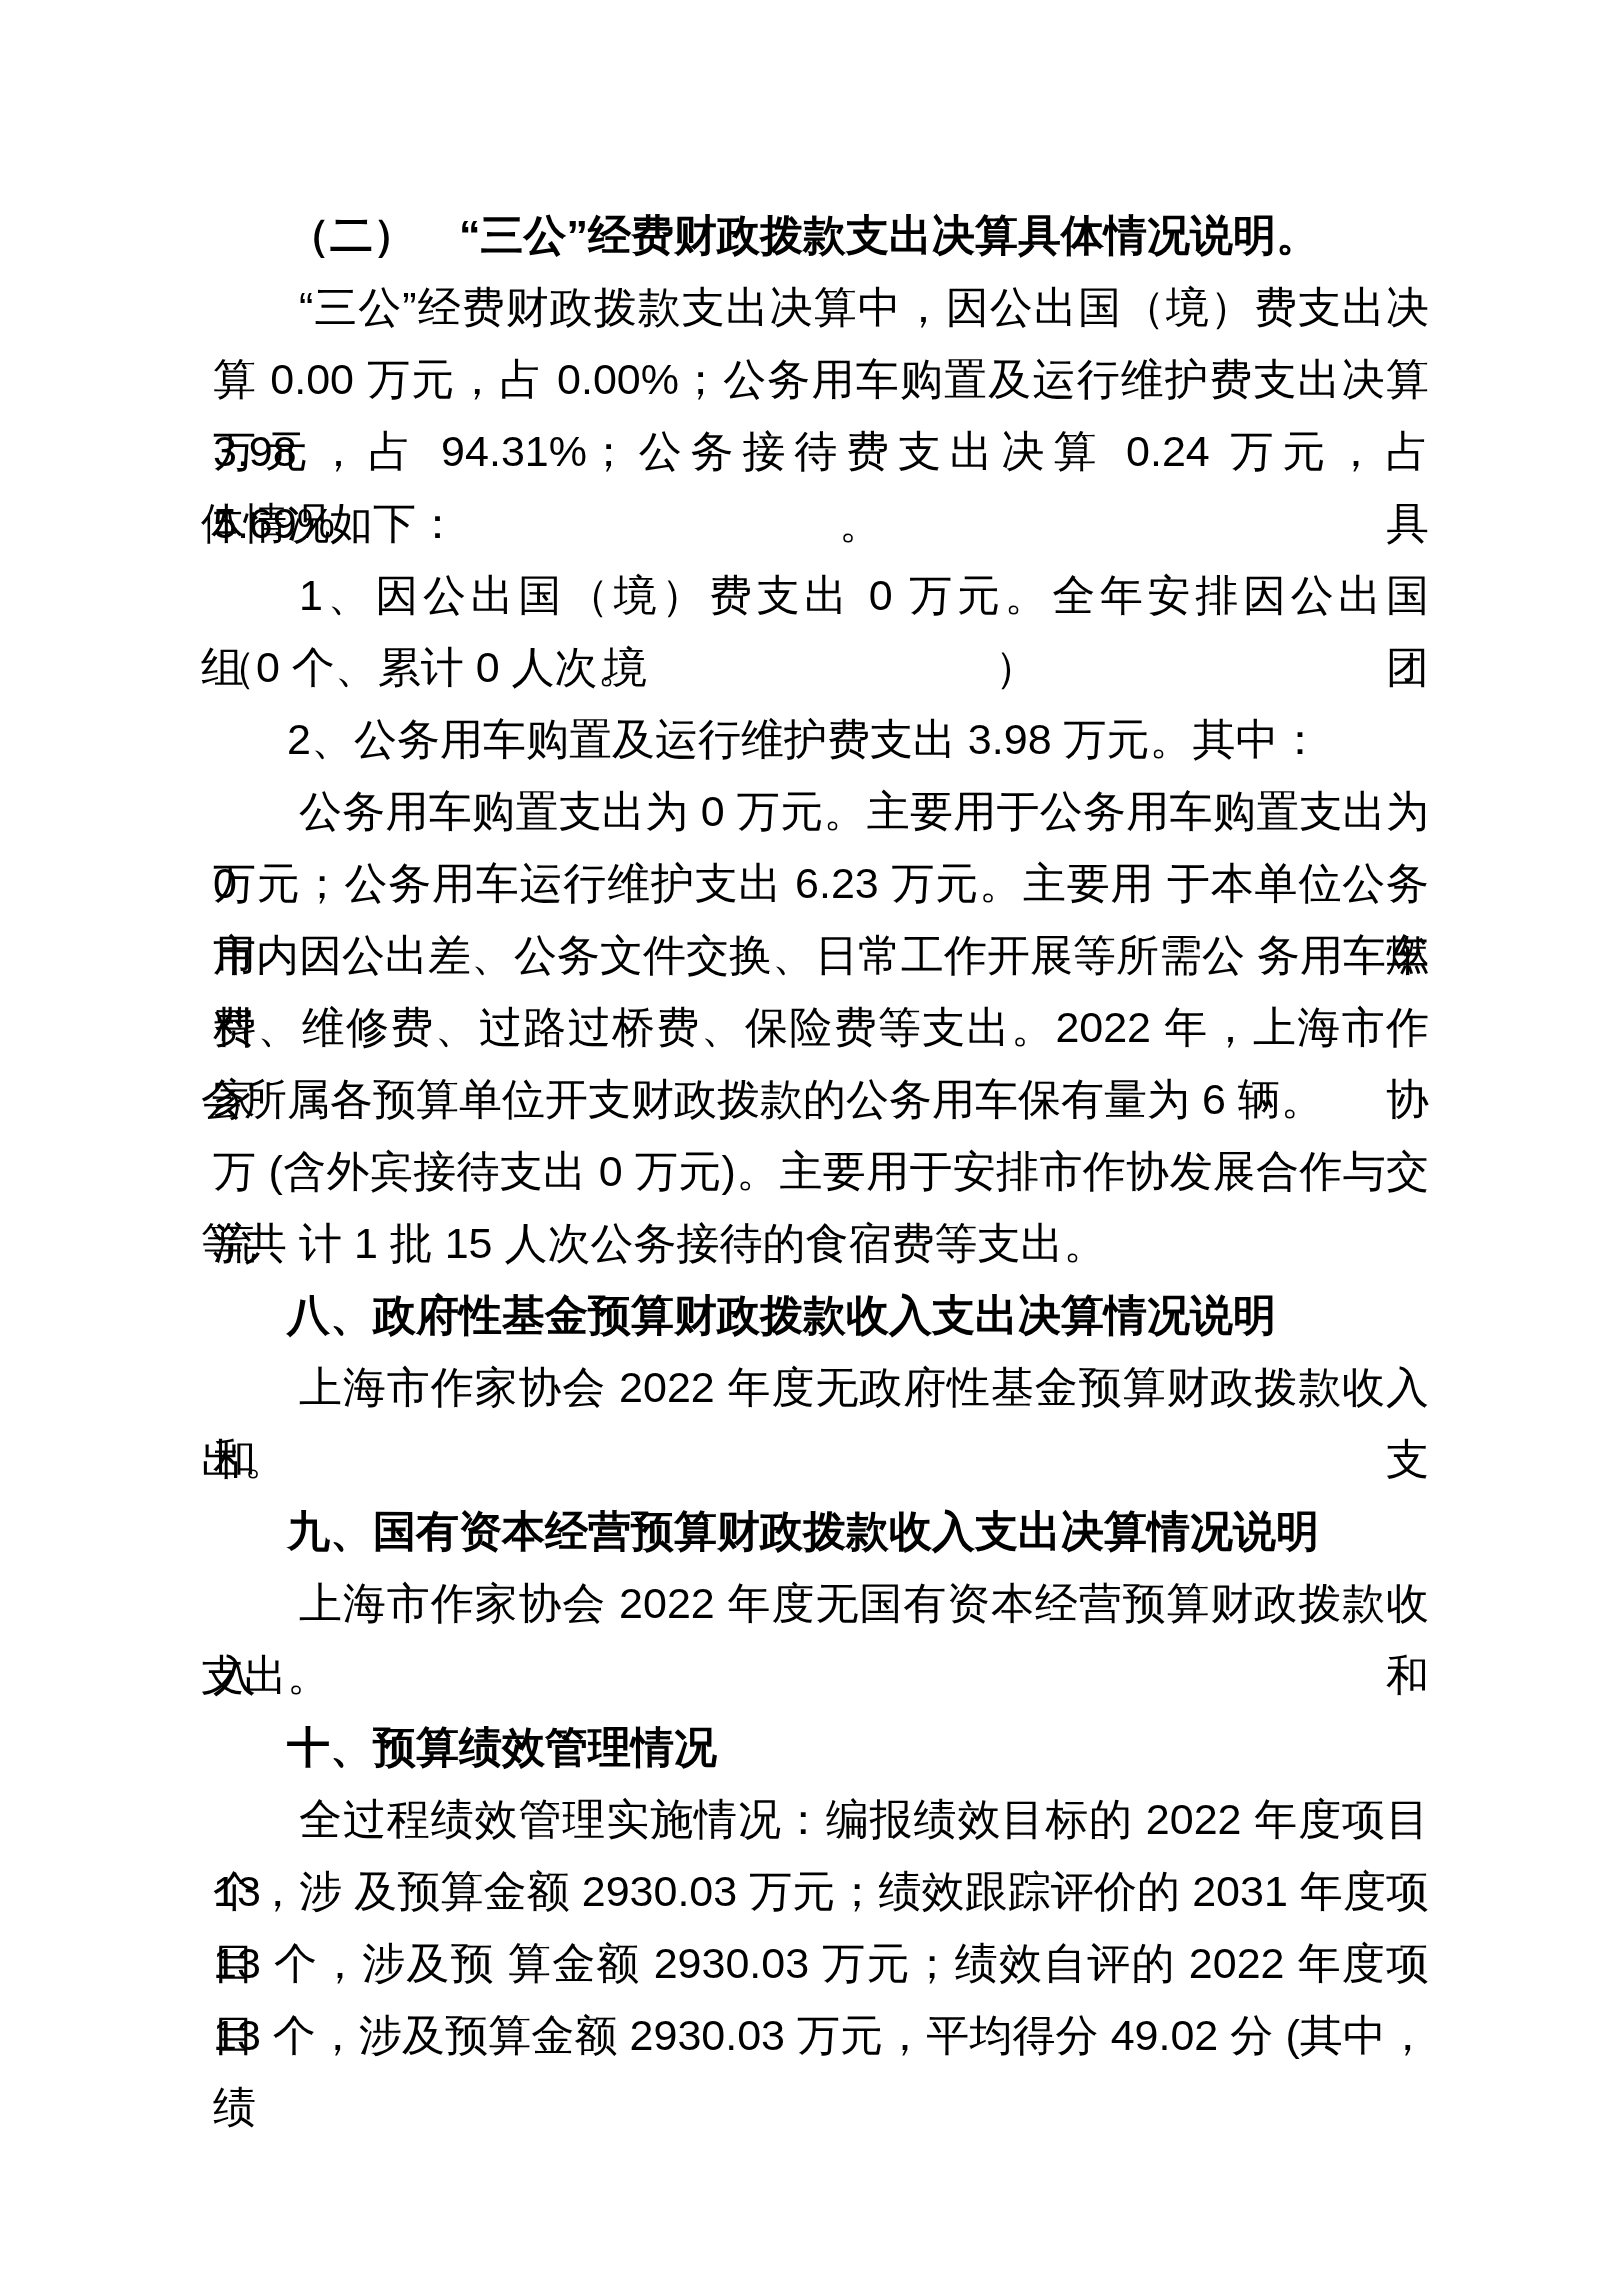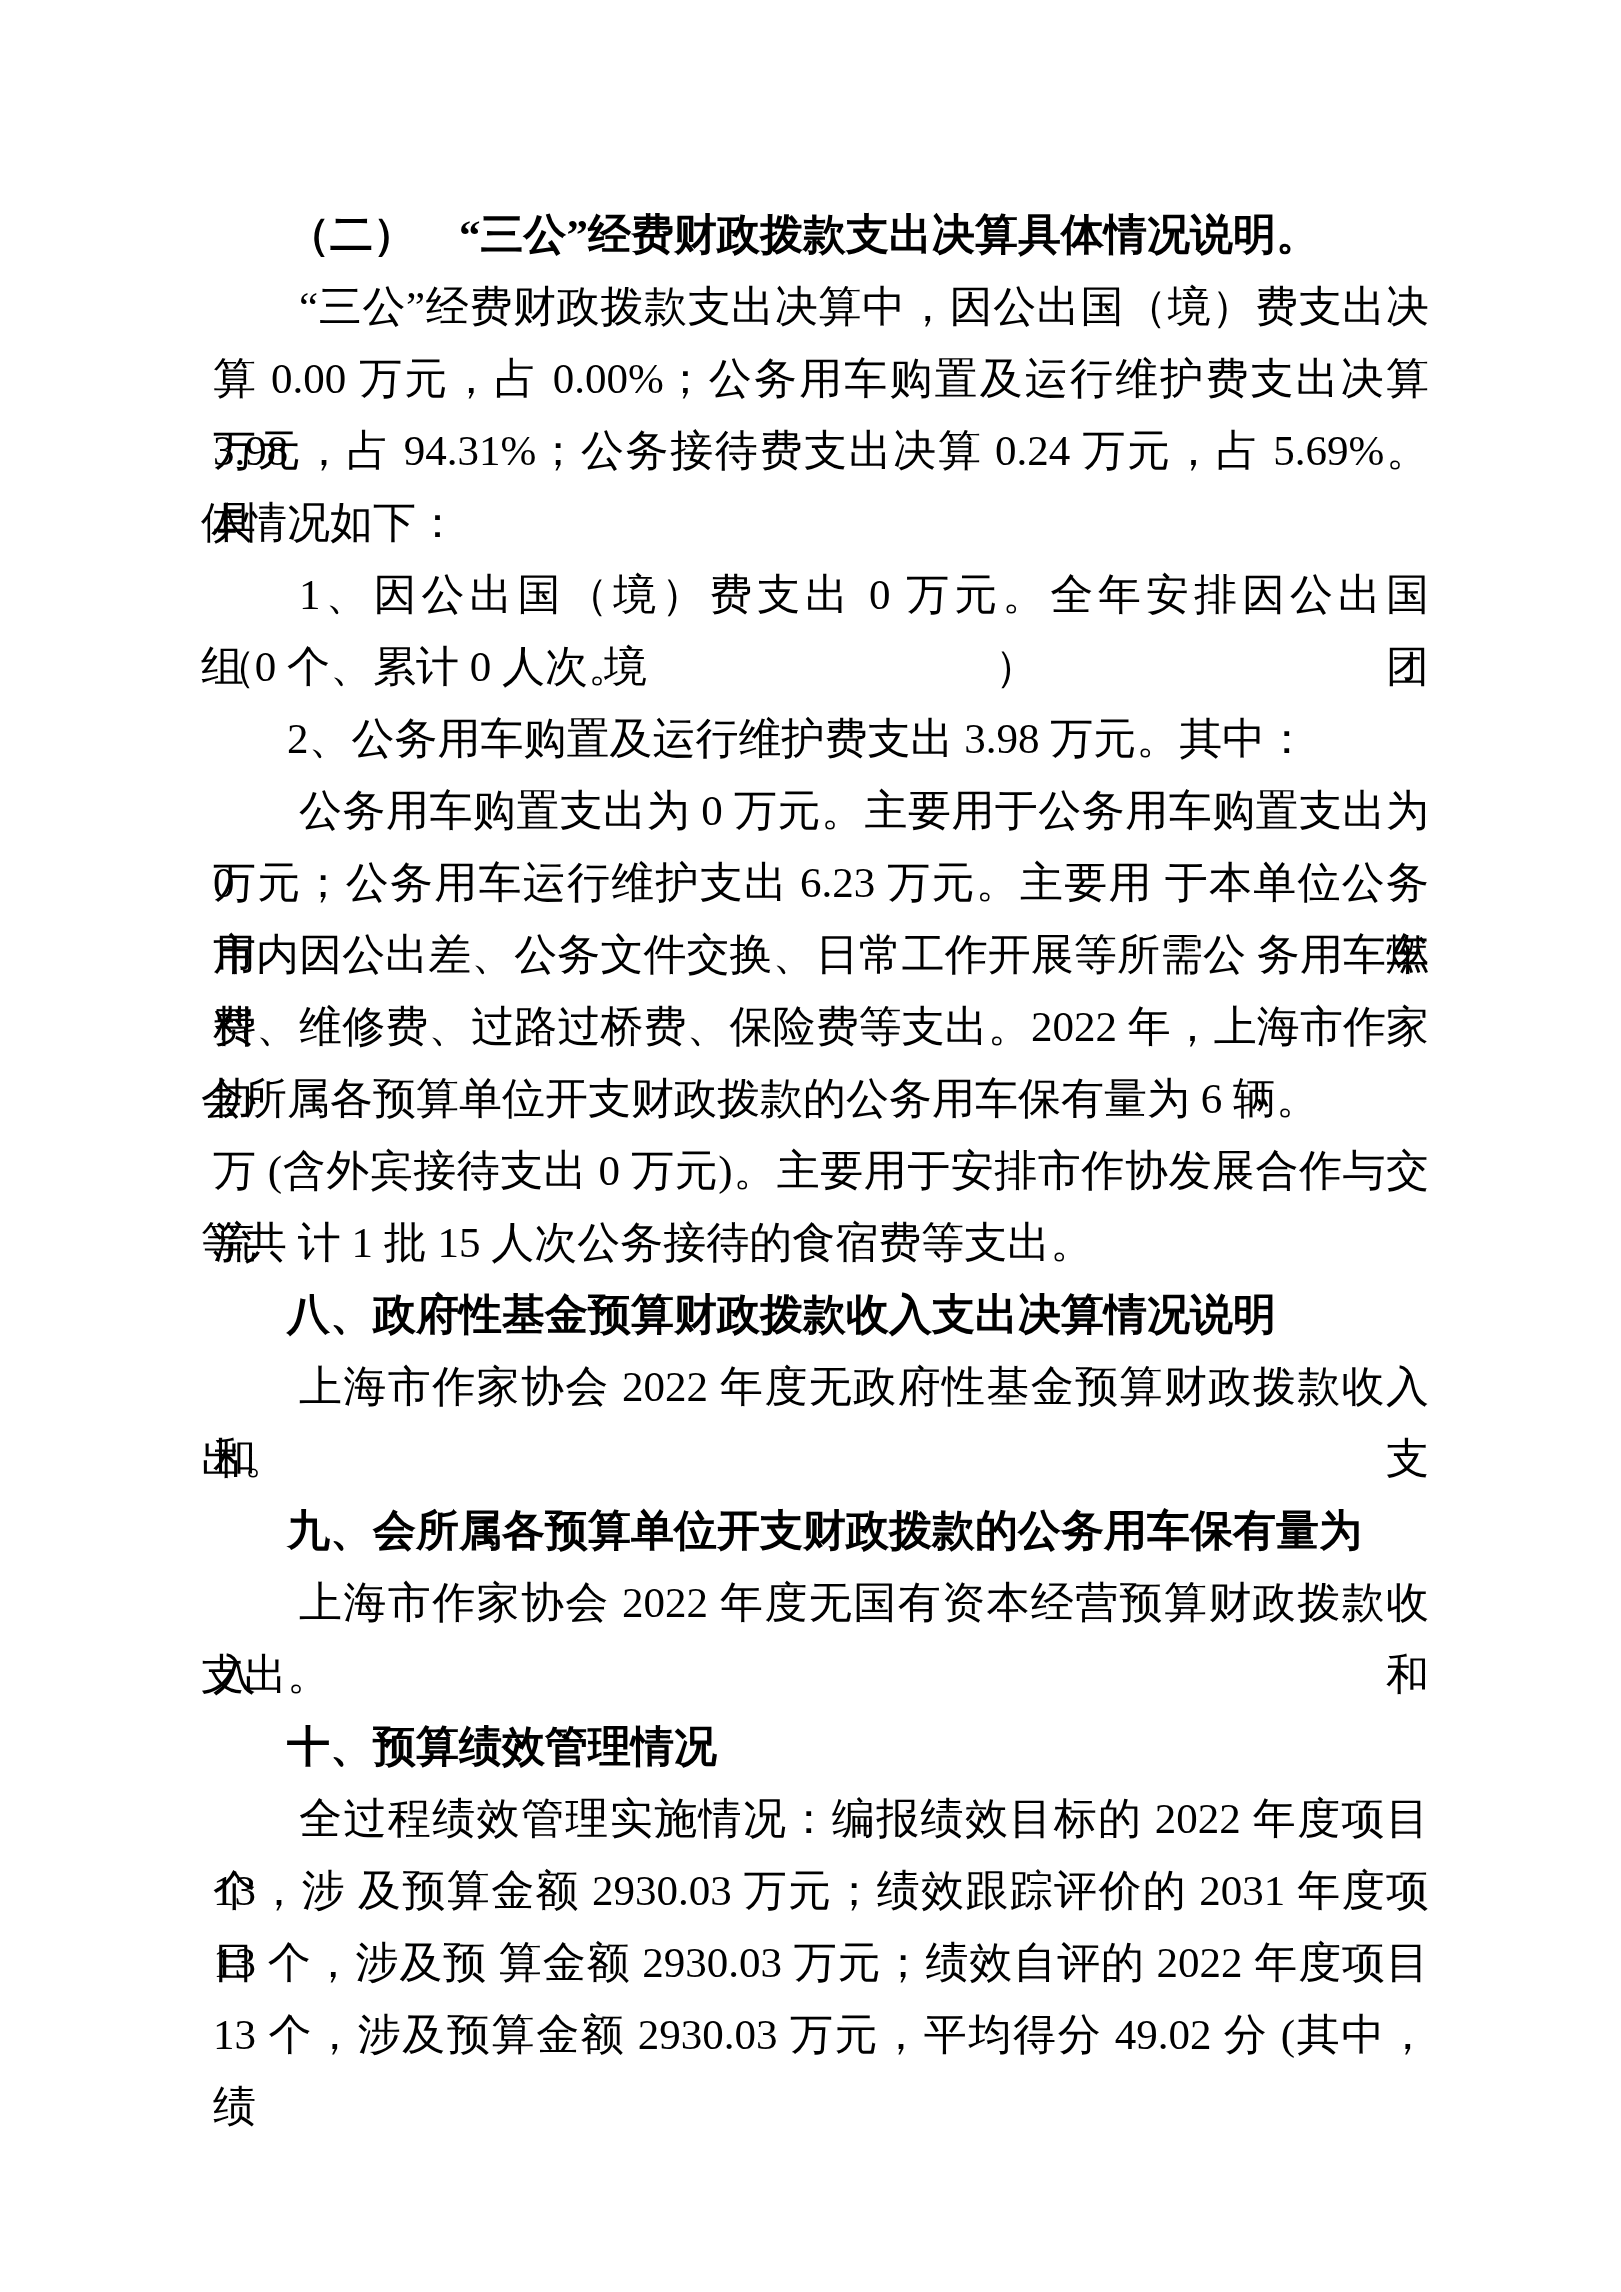--- a/index.html
+++ b/index.html
@@ -13,21 +13,21 @@
     height: 2293px;
     background: #ffffff;
     overflow: hidden;
   }
   .doc {
     position: absolute;
     left: 201px;
     top: 199px;
     width: 1228px;
     color: #000000;
-    font-family: Liberation Serif, serif;
+    font-family: Liberation Sans, sans-serif;
     font-size: 43px;
     line-height: 72px;
   }
   .block { margin: 0; padding: 0; }
   .line {
     height: 72px;
     white-space: pre-wrap;
     text-align: left;
   }
   .line.fill {
@@ -75,21 +75,21 @@
         <div class="line">等共 计 1 批 15 人次公务接待的食宿费等支出。</div>
       </div>
       <div class="block heading">
         <div class="line indent">八、政府性基金预算财政拨款收入支出决算情况说明</div>
       </div>
       <div class="block paragraph">
         <div class="line indent fill">上海市作家协会 2022 年度无政府性基金预算财政拨款收入和支</div>
         <div class="line">出。</div>
       </div>
       <div class="block heading">
-        <div class="line indent">九、会所属各预算单位开支财政拨款的公务用车保有量为</div>
+        <div class="line indent">九、国有资本经营预算财政拨款收入支出决算情况说明</div>
       </div>
       <div class="block paragraph">
         <div class="line indent fill">上海市作家协会 2022 年度无国有资本经营预算财政拨款收入和</div>
         <div class="line">支出。</div>
       </div>
       <div class="block heading">
         <div class="line indent">十、预算绩效管理情况</div>
       </div>
       <div class="block paragraph">
         <div class="line indent fill">全过程绩效管理实施情况：编报绩效目标的 2022 年度项目 13</div>

